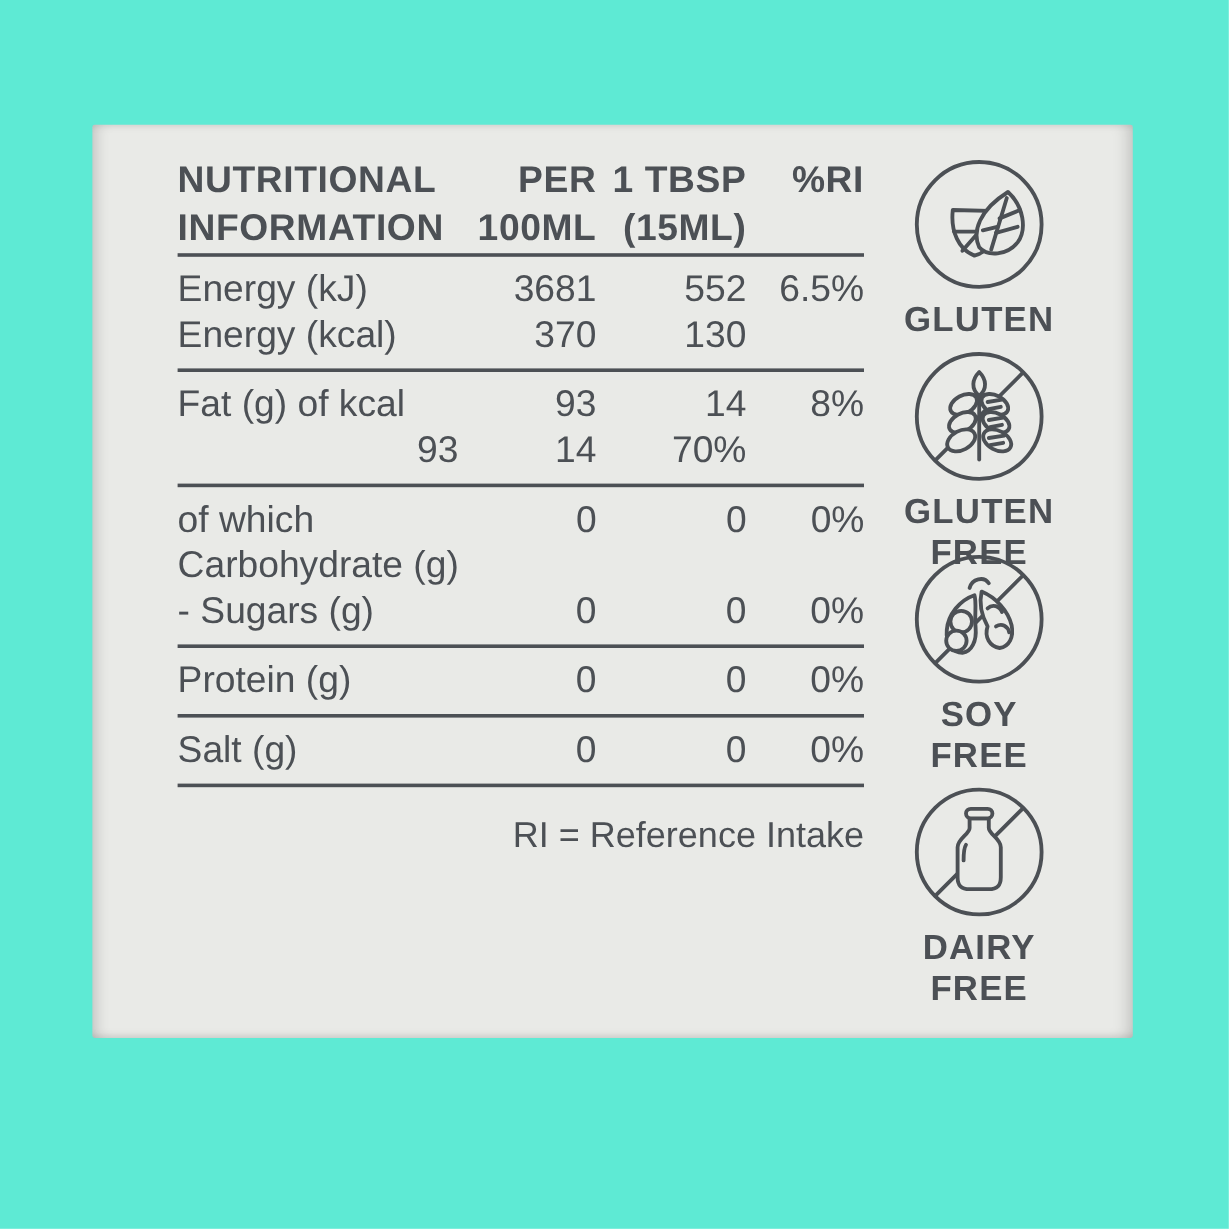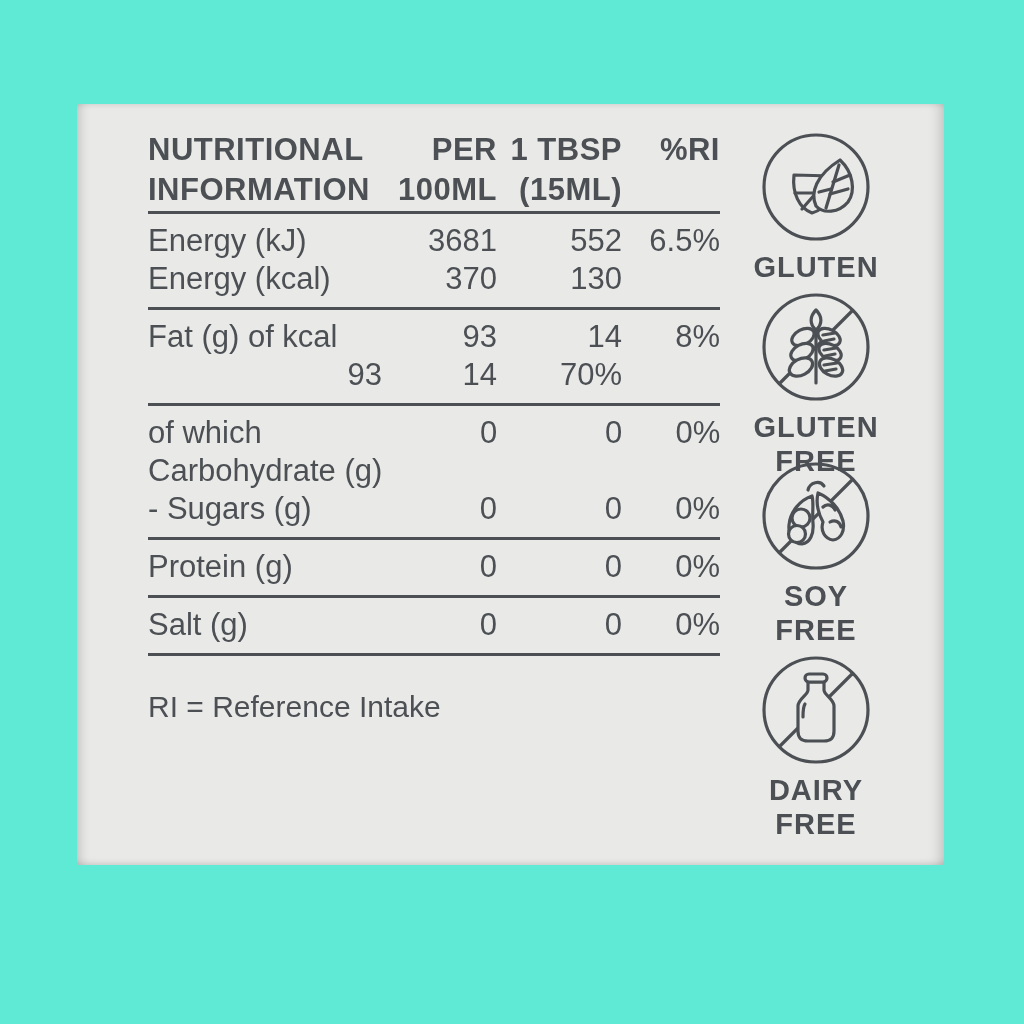--- a/index.html
+++ b/index.html
@@ -16,21 +16,21 @@
                inset 0 5px 7px -6px rgba(0,0,0,.08);
   }
   
   .ntable{position:absolute;left:71px;top:0;width:572px;font-size:31px;line-height:38px;}
   .grid{display:grid;grid-template-columns:1fr 115px 125px 98px;align-items:start;}
   .num{text-align:right;white-space:nowrap;}
   .labelcell{white-space:nowrap;overflow:visible;}
   .thead{padding:26px 0 1px 0;border-bottom:3px solid #4c5055;font-weight:bold;line-height:40px;letter-spacing:.5px;}
   .thead .num{line-height:40px;text-align:right;}
   .tsection{padding:8px 0 9px 0;border-bottom:3px solid #4c5055;}
-  .footnote{padding-top:32px;font-size:30px;}
+  .footnote{padding-top:22px;text-align:right;font-size:30px;}
   
   .badge{position:absolute;left:653px;width:172px;text-align:center;}
   .badge svg{display:block;margin:0 auto;}
   .badge-label{margin-top:7px;font-weight:bold;font-size:29px;line-height:34px;letter-spacing:1px;}
   .b-vegan{top:27px;} .b-gluten{top:187px;} .b-soy{top:356px;} .b-dairy{top:550px;}
 </style>
 </head>
 <body>
 
 <div class="page">

